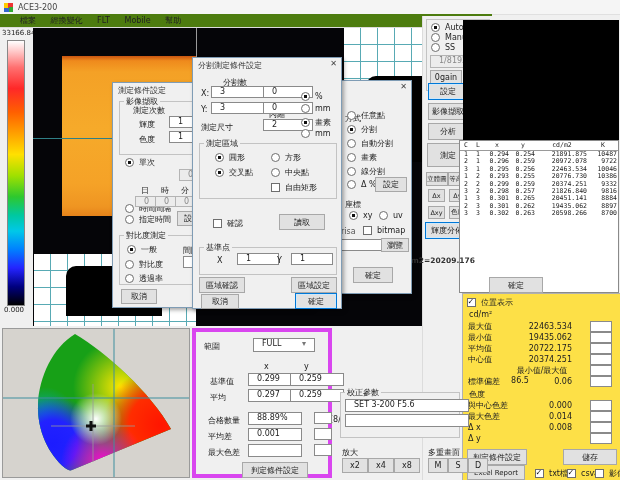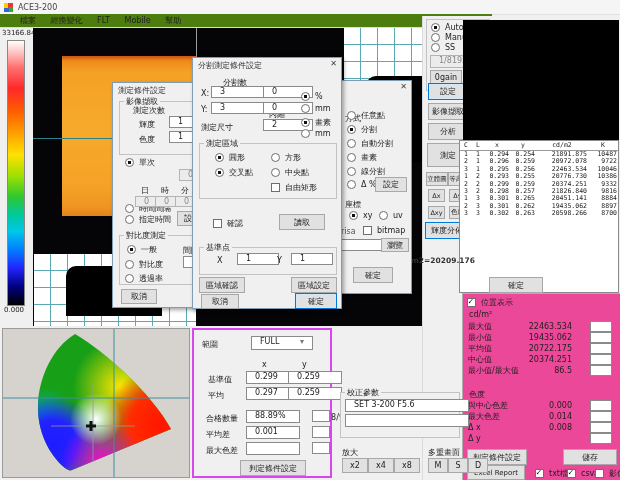--- a/index.html
+++ b/index.html
@@ -423,21 +423,21 @@
               <td>0.263</td>
               <td>20598.266</td>
               <td>8700</td>
             </tr>
       </tbody>
         </table>
     </div>
     <div class="lbl" style="left:-12px;top:240px;font-size:7.5px;font-weight:bold;color:#333;">m2=20209.176</div>
     <div class="btn" style="left:66px;top:261px;width:52px;height:14px;">確定</div>
 
-    <div class="abs" style="left:39px;top:277px;width:157px;height:186px;border:1px solid #b0b0b0;background:#ec4899;">
+    <div class="abs" style="left:39px;top:277px;width:157px;height:186px;border:1px solid #b0b0b0;background:#fde047;">
       <span class="cb on" style="left:4px;top:3px;">
           <i></i>
           <span>位置表示</span>
         </span>
       <div class="lbl" style="left:6px;top:16px;">cd/m²</div>
       <div class="srow" style="top:27px;">
           <span class="sl">最大值</span>
           <span class="sv">22463.534</span>
           <span class="sb"></span>
         </div>
@@ -449,23 +449,28 @@
       <div class="srow" style="top:49px;">
           <span class="sl">平均值</span>
           <span class="sv">20722.175</span>
           <span class="sb"></span>
         </div>
       <div class="srow" style="top:60px;">
           <span class="sl">中心值</span>
           <span class="sv">20374.251</span>
           <span class="sb"></span>
         </div>
-      <div class="srow" style="top:71px;">
+      <div class="srow" style="top:71px;flex-direction:column;">
           <span class="sl">最小值/最大值</span>
           <span class="sv">86.5</span>
+          <span class="sb"></span>
+        </div>
+      <div class="srow" style="top:82px;">
+          <span class="sl">標準偏差</span>
+          <span class="sv">0.06</span>
           <span class="sb"></span>
         </div>
       <div class="lbl" style="left:6px;top:95px;">色度</div>
       <div class="srow" style="top:106px;">
           <span class="sl">與中心色差</span>
           <span class="sv">0.000</span>
           <span class="sb"></span>
         </div>
       <div class="srow" style="top:117px;">
           <span class="sl">最大色差</span>
@@ -492,21 +497,21 @@
           <i></i>
           <span>csv檔</span>
         </span>
       <span class="cb" style="left:132px;top:174px;">
           <i></i>
           <span>影像檔</span>
         </span>
     </div>
   </div>
 
-  <div class="abs" style="left:192px;top:328px;width:140px;height:150px;background:#f0f0f0;border:2px solid #d946ef;box-sizing:border-box;">
+  <div class="abs" style="left:192px;top:328px;width:140px;height:150px;background:#f0f0f0;border:4px solid #d946ef;box-sizing:border-box;">
     <div class="lbl" style="left:8px;top:9px;">範圍</div>
     <div class="fld" style="left:38px;top:6px;width:44px;height:12px;margin-left:19px;"><span>FULL</span><span style="float:right;color:#777;">▾</span></div>
     <div class="lbl" style="left:68px;top:30px;">x</div>
     <div class="lbl" style="left:108px;top:30px;">y</div>
     <div class="lbl" style="left:14px;top:44px;">基準值</div>
     <div class="fld num" style="left:52px;top:41px;width:36px;height:11px;">0.299</div>
     <div class="fld num" style="left:94px;top:41px;width:36px;height:11px;">0.259</div>
     <div class="lbl" style="left:14px;top:60px;">平均</div>
     <div class="fld num" style="left:52px;top:57px;width:36px;height:11px;">0.297</div>
     <div class="fld num" style="left:94px;top:57px;width:36px;height:11px;">0.259</div>

